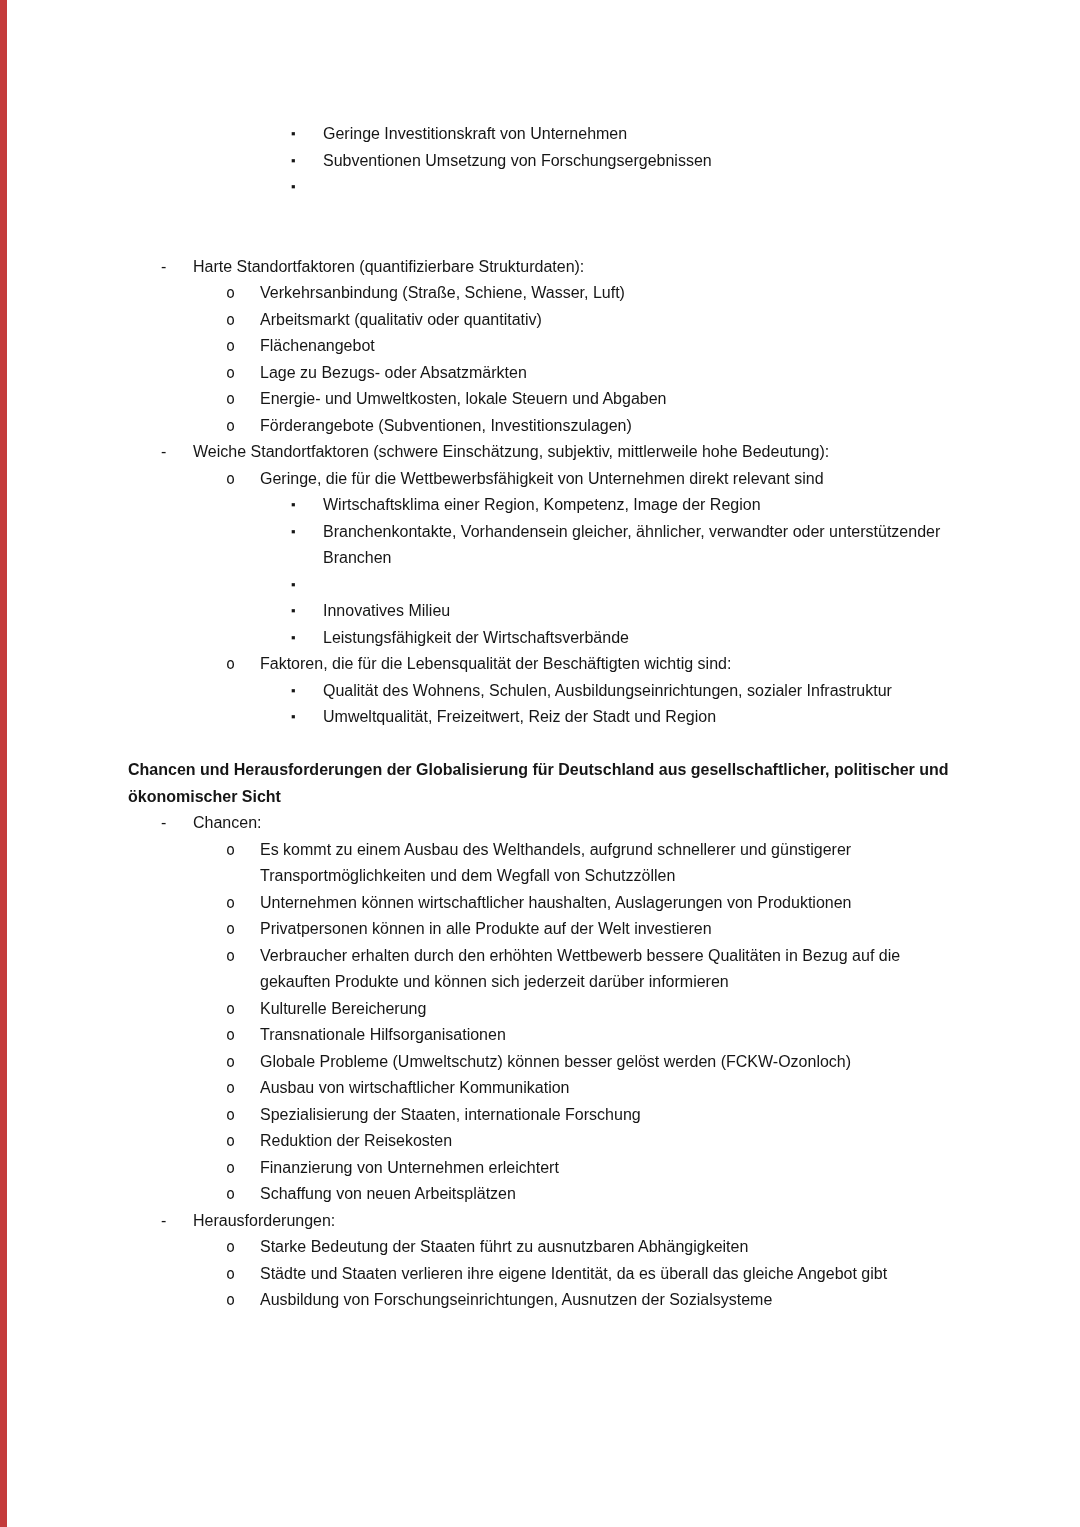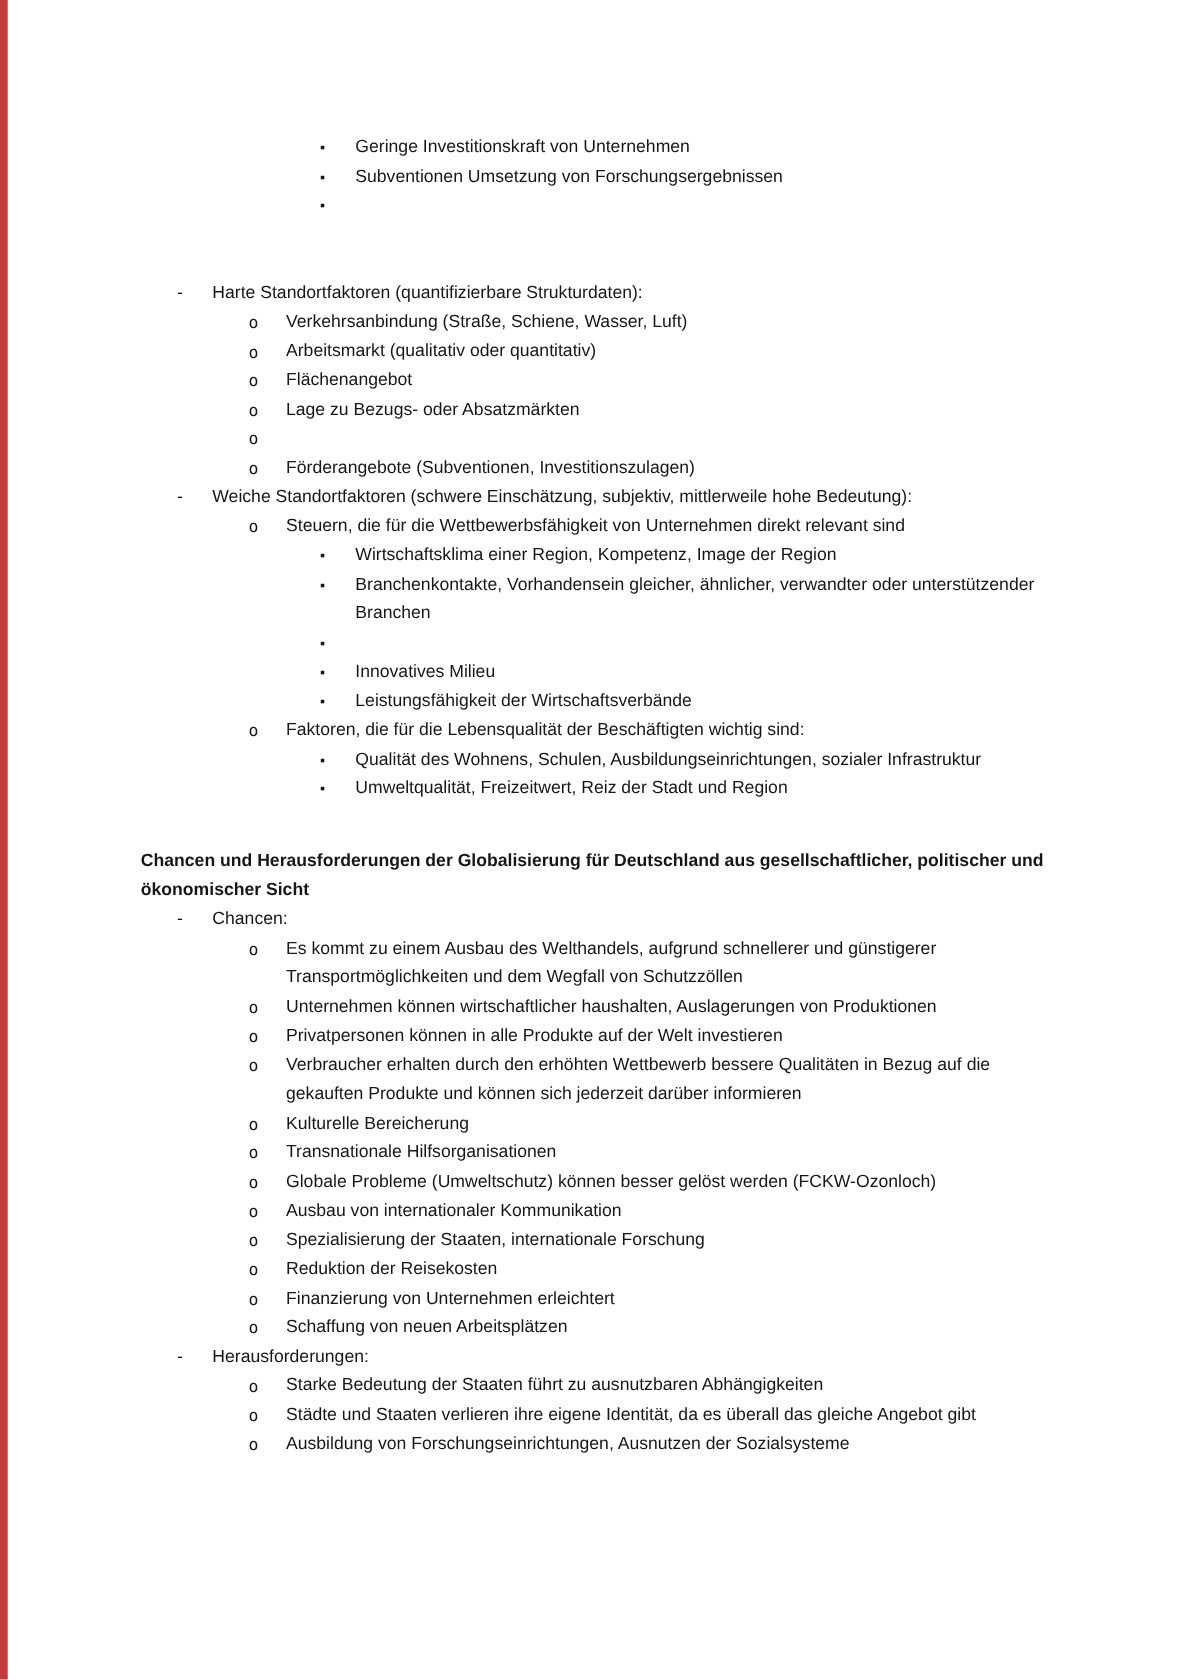--- a/index.html
+++ b/index.html
@@ -29,21 +29,20 @@
     position: absolute;
     top: 121px;
     left: 0;
     right: 0;
     padding-right: 128px;
     box-sizing: border-box;
   }
   .heading {
     font-weight: bold;
     padding-left: 128px;
-    margin-top: 13px;
   }
   .li {
     display: flex;
     align-items: flex-start;
   }
   .li .marker {
     flex: 0 0 auto;
     white-space: pre;
   }
   .li .txt {
@@ -107,32 +106,33 @@
       <div class="li level-2">
         <span class="marker marker-circle">o</span>
         <span class="txt">Flächenangebot</span>
       </div>
       <div class="li level-2">
         <span class="marker marker-circle">o</span>
         <span class="txt">Lage zu Bezugs- oder Absatzmärkten</span>
       </div>
       <div class="li level-2">
         <span class="marker marker-circle">o</span>
+        <span class="txt">Energie- und Umweltkosten, lokale Steuern und Abgaben</span>
       </div>
       <div class="li level-2">
         <span class="marker marker-circle">o</span>
         <span class="txt">Förderangebote (Subventionen, Investitionszulagen)</span>
       </div>
       <div class="li level-1">
         <span class="marker marker-dash">-</span>
         <span class="txt">Weiche Standortfaktoren (schwere Einschätzung, subjektiv, mittlerweile hohe Bedeutung):</span>
       </div>
       <div class="li level-2">
         <span class="marker marker-circle">o</span>
-        <span class="txt">Steuern, die für die Wettbewerbsfähigkeit von Unternehmen direkt relevant sind</span>
+        <span class="txt">Geringe, die für die Wettbewerbsfähigkeit von Unternehmen direkt relevant sind</span>
       </div>
       <div class="li level-3">
         <span class="marker marker-square">▪</span>
         <span class="txt">Wirtschaftsklima einer Region, Kompetenz, Image der Region</span>
       </div>
       <div class="li level-3">
         <span class="marker marker-square">▪</span>
         <span class="txt">Branchenkontakte, Vorhandensein gleicher, ähnlicher, verwandter oder unterstützender Branchen</span>
       </div>
       <div class="li level-3">
@@ -187,21 +187,21 @@
       <div class="li level-2">
         <span class="marker marker-circle">o</span>
         <span class="txt">Transnationale Hilfsorganisationen</span>
       </div>
       <div class="li level-2">
         <span class="marker marker-circle">o</span>
         <span class="txt">Globale Probleme (Umweltschutz) können besser gelöst werden (FCKW-Ozonloch)</span>
       </div>
       <div class="li level-2">
         <span class="marker marker-circle">o</span>
-        <span class="txt">Ausbau von internationaler Kommunikation</span>
+        <span class="txt">Ausbau von wirtschaftlicher Kommunikation</span>
       </div>
       <div class="li level-2">
         <span class="marker marker-circle">o</span>
         <span class="txt">Spezialisierung der Staaten, internationale Forschung</span>
       </div>
       <div class="li level-2">
         <span class="marker marker-circle">o</span>
         <span class="txt">Reduktion der Reisekosten</span>
       </div>
       <div class="li level-2">

